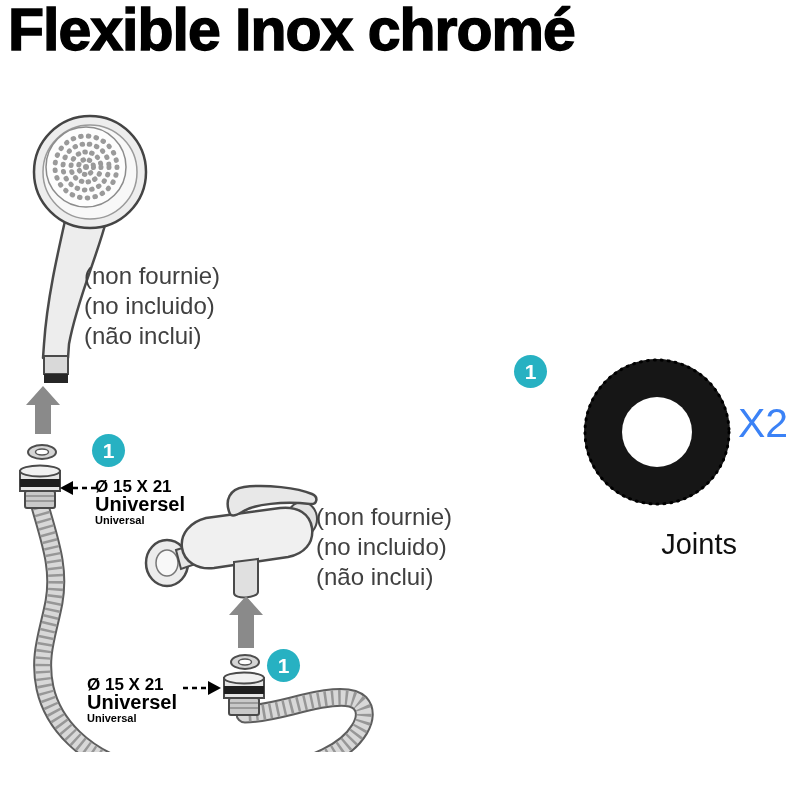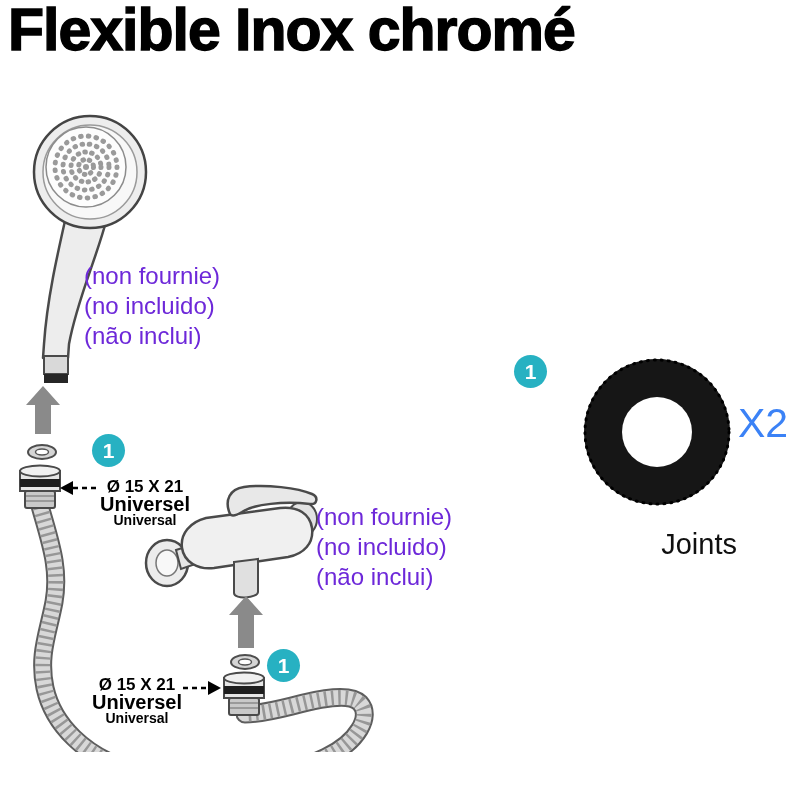--- a/index.html
+++ b/index.html
@@ -4,25 +4,25 @@
 <style>
   * { box-sizing: border-box; margin: 0; padding: 0; }
   html, body { background: #ffffff; font-family: "Liberation Sans", sans-serif; }
   .canvas { position: relative; width: 800px; height: 752px; background: #ffffff; overflow: hidden; }
   .title {
     position: absolute; left: 8px; top: -4px;
     font-size: 59px; font-weight: bold; letter-spacing: -1px;
     color: #000; -webkit-text-stroke: 1.4px #000; white-space: nowrap;
   }
   svg.art { position: absolute; left: 0; top: 0; }
-  .note { position: absolute; font-size: 24px; line-height: 30px; color: #6d28d9; }
-  .conn-label { position: absolute; width: 100px; text-align: center; color: #000; font-weight: bold; }
+  .note { position: absolute; font-size: 24px; line-height: 30px; color: #404040; }
+  .conn-label { position: absolute; width: 100px; color: #000; font-weight: bold; }
   .conn-label .diam   { font-size: 17px; line-height: 19px; }
   .conn-label .uni-fr { font-size: 20px; line-height: 17px; }
-  .conn-label .uni-en { font-size: 14px; line-height: 15px; }
+  .conn-label .uni-en { font-size: 11px; line-height: 15px; }
   .badge {
     position: absolute; width: 33px; height: 33px; border-radius: 50%;
     background: #27b1c2; color: #fff; font-size: 21px; font-weight: bold;
     display: flex; align-items: center; justify-content: center;
   }
   .x2 { position: absolute; left: 738px; top: 400px; font-size: 41px; color: #3b82f6; }
   .joints { position: absolute; left: 577px; top: 528px; width: 160px; text-align: right; font-size: 29px; color: #101010; }
 </style>
 </head>
 <body>

